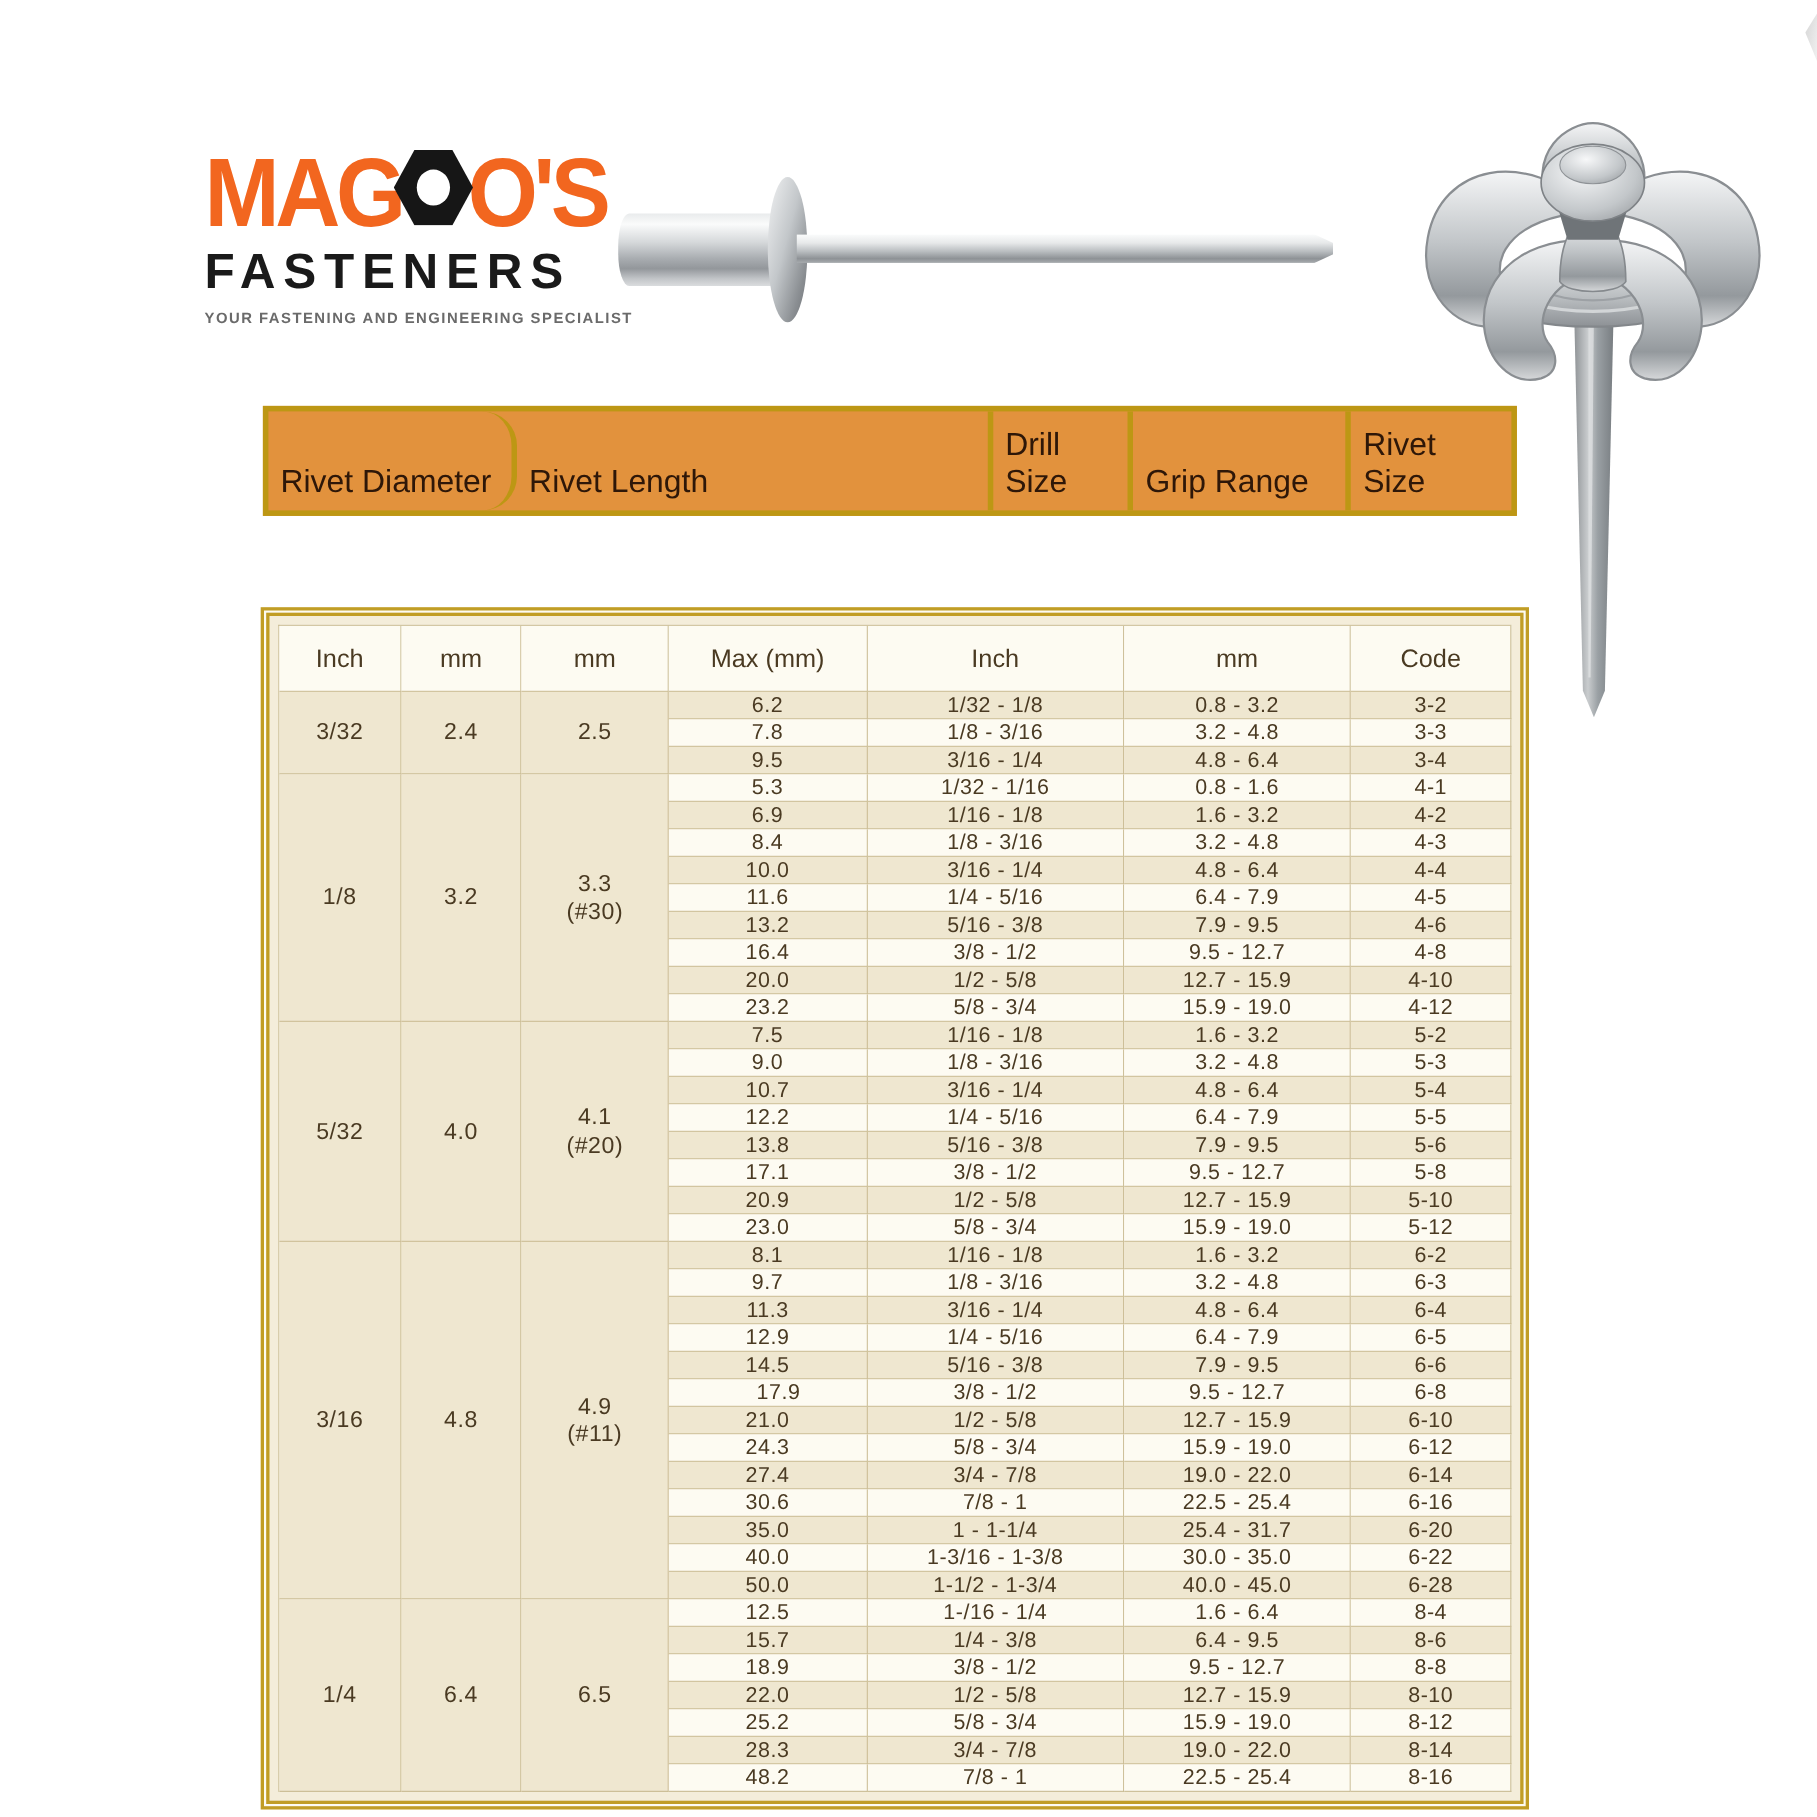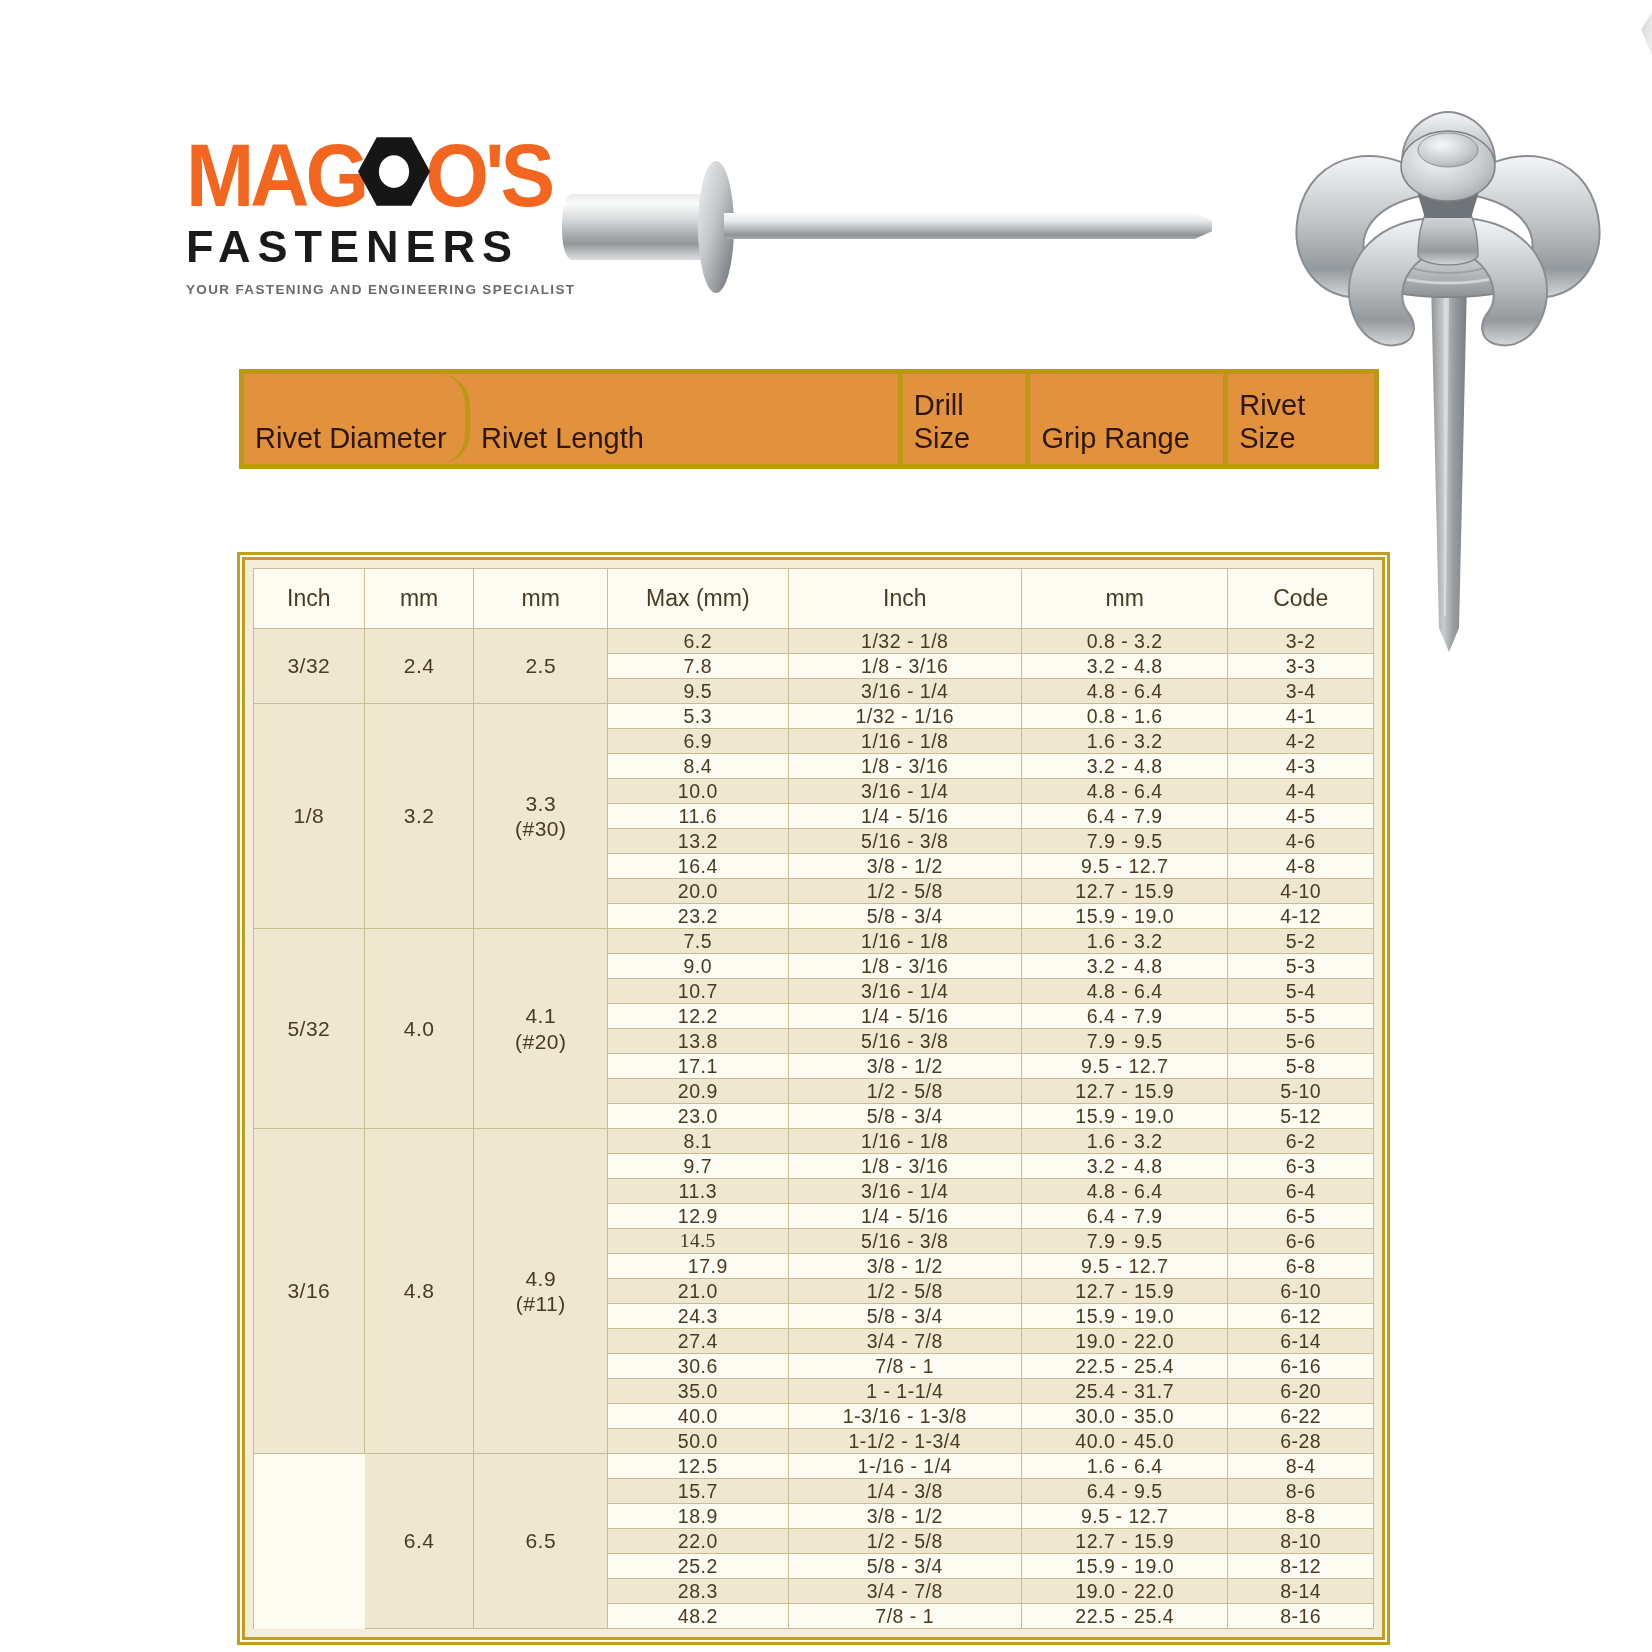--- a/index.html
+++ b/index.html
@@ -295,21 +295,21 @@
         <div class="cell even" style="grid-area: 23 / 6;">3.2 - 4.8</div>
         <div class="cell even" style="grid-area: 23 / 7;">6-3</div>
         <div class="cell odd" style="grid-area: 24 / 4;">11.3</div>
         <div class="cell odd" style="grid-area: 24 / 5;">3/16 - 1/4</div>
         <div class="cell odd" style="grid-area: 24 / 6;">4.8 - 6.4</div>
         <div class="cell odd" style="grid-area: 24 / 7;">6-4</div>
         <div class="cell even" style="grid-area: 25 / 4;">12.9</div>
         <div class="cell even" style="grid-area: 25 / 5;">1/4 - 5/16</div>
         <div class="cell even" style="grid-area: 25 / 6;">6.4 - 7.9</div>
         <div class="cell even" style="grid-area: 25 / 7;">6-5</div>
-        <div class="cell odd" style="grid-area: 26 / 4; font-family: Liberation Serif, serif;">14.5</div>
+        <div class="cell odd" style="grid-area: 26 / 4;">14.5</div>
         <div class="cell odd" style="grid-area: 26 / 5;">5/16 - 3/8</div>
         <div class="cell odd" style="grid-area: 26 / 6;">7.9 - 9.5</div>
         <div class="cell odd" style="grid-area: 26 / 7;">6-6</div>
         <div class="cell even" style="grid-area: 27 / 4; padding-left: 20px;">17.9</div>
         <div class="cell even" style="grid-area: 27 / 5;">3/8 - 1/2</div>
         <div class="cell even" style="grid-area: 27 / 6;">9.5 - 12.7</div>
         <div class="cell even" style="grid-area: 27 / 7;">6-8</div>
         <div class="cell odd" style="grid-area: 28 / 4;">21.0</div>
         <div class="cell odd" style="grid-area: 28 / 5;">1/2 - 5/8</div>
         <div class="cell odd" style="grid-area: 28 / 6;">12.7 - 15.9</div>
@@ -331,20 +331,23 @@
         <div class="cell odd" style="grid-area: 32 / 6;">25.4 - 31.7</div>
         <div class="cell odd" style="grid-area: 32 / 7;">6-20</div>
         <div class="cell even" style="grid-area: 33 / 4;">40.0</div>
         <div class="cell even" style="grid-area: 33 / 5;">1-3/16 - 1-3/8</div>
         <div class="cell even" style="grid-area: 33 / 6;">30.0 - 35.0</div>
         <div class="cell even" style="grid-area: 33 / 7;">6-22</div>
         <div class="cell odd" style="grid-area: 34 / 4;">50.0</div>
         <div class="cell odd" style="grid-area: 34 / 5;">1-1/2 - 1-3/4</div>
         <div class="cell odd" style="grid-area: 34 / 6;">40.0 - 45.0</div>
         <div class="cell odd" style="grid-area: 34 / 7;">6-28</div>
+        <div class="gcell" style="grid-area: 35 / 1 / span 7;">
+          <div>1/4</div>
+        </div>
         <div class="gcell" style="grid-area: 35 / 2 / span 7;">
           <div>6.4</div>
         </div>
         <div class="gcell" style="grid-area: 35 / 3 / span 7; align-items: center;">
           <div>6.5</div>
         </div>
         <div class="cell even" style="grid-area: 35 / 4;">12.5</div>
         <div class="cell even" style="grid-area: 35 / 5;">1-/16 - 1/4</div>
         <div class="cell even" style="grid-area: 35 / 6;">1.6 - 6.4</div>
         <div class="cell even" style="grid-area: 35 / 7;">8-4</div>

